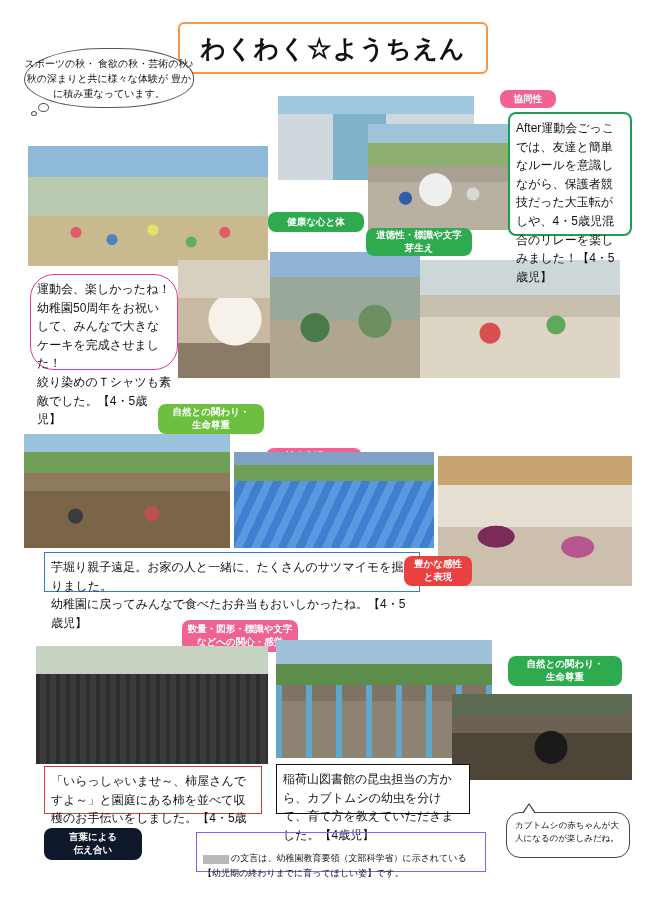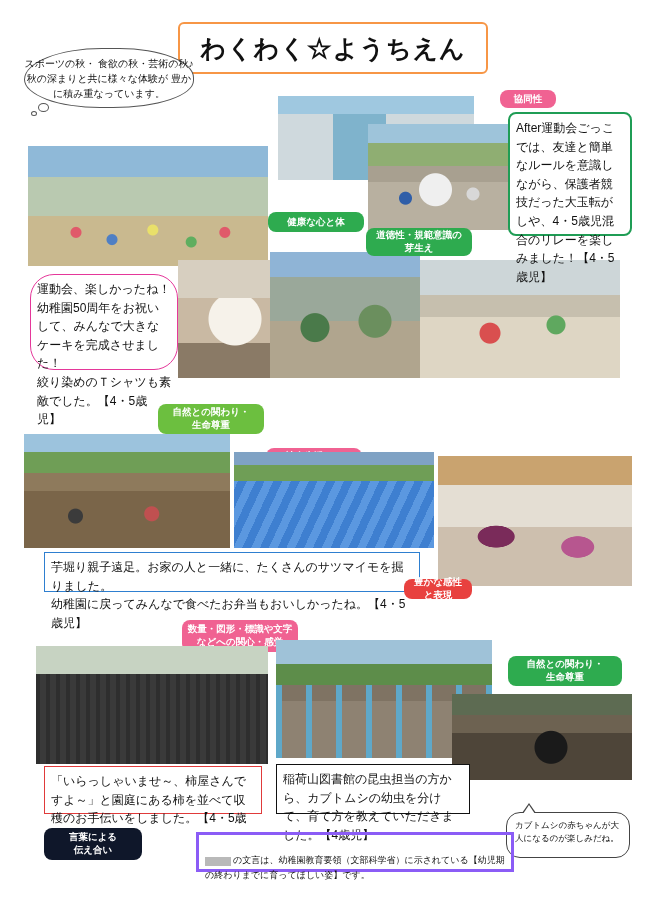--- a/index.html
+++ b/index.html
@@ -235,59 +235,59 @@
 
   <div class="abs photo ph-school" style="left:278px; top:96px; width:196px; height:84px;"></div>
   <div class="abs photo ph-yard" style="left:368px; top:124px; width:150px; height:106px;"></div>
   <div class="abs photo ph-kindergarten" style="left:28px; top:146px; width:240px; height:120px;"></div>
   <div class="abs photo ph-cake" style="left:178px; top:260px; width:114px; height:118px;"></div>
   <div class="abs photo ph-festival" style="left:270px; top:252px; width:150px; height:126px;"></div>
   <div class="abs photo ph-ball" style="left:420px; top:260px; width:200px; height:118px;"></div>
 
   <div class="abs tag pink" style="left:500px; top:90px; width:56px; height:18px;">協同性</div>
   <div class="abs tag green" style="left:268px; top:212px; width:96px; height:20px;">健康な心と体</div>
-  <div class="abs tag green" style="left:366px; top:228px; width:106px; height:28px; white-space:pre-line;">道徳性・規範意識の
+  <div class="abs tag green" style="left:366px; top:228px; width:106px; height:28px; white-space:pre-line;">道徳性・標識や文字
 芽生え</div>
 
   <div class="abs cbox green" style="left:508px; top:112px; width:124px; height:124px;">After運動会ごっこでは、友達と簡単なルールを意識しながら、保護者競技だった大玉転がしや、4・5歳児混合のリレーを楽しみました！【4・5歳児】</div>
   <div class="abs cbox magenta" style="left:30px; top:274px; width:148px; height:96px;border-radius:24px;">運動会、楽しかったね！
 幼稚園50周年をお祝いして、みんなで大きなケーキを完成させました！
 絞り染めのＴシャツも素敵でした。【4・5歳児】</div>
 
   <div class="abs tag lgreen" style="left:158px; top:404px; width:106px; height:30px; white-space:pre-line;">自然との関わり・
 生命尊重</div>
   <div class="abs tag pink" style="left:266px; top:404px; width:96px; height:30px; white-space:pre-line;margin-top:44px;">社会生活との
 関わり</div>
 
 
   <div class="abs photo ph-field" style="left:24px; top:434px; width:206px; height:114px;"></div>
   <div class="abs photo ph-picnic" style="left:234px; top:452px; width:200px; height:96px;"></div>
   <div class="abs photo ph-art" style="left:438px; top:456px; width:194px; height:130px;"></div>
 
   <div class="abs cbox blue" style="left:44px; top:552px; width:376px; height:40px;">芋堀り親子遠足。お家の人と一緒に、たくさんのサツマイモを掘りました。
 幼稚園に戻ってみんなで食べたお弁当もおいしかったね。【4・5歳児】</div>
-  <div class="abs tag red" style="left:404px; top:556px; width:68px; height:20px; white-space:pre-line;margin-top:23px;">豊かな感性
+  <div class="abs tag red" style="left:404px; top:556px; width:68px; height:30px; white-space:pre-line;">豊かな感性
 と表現</div>
 
   <div class="abs tag pink" style="left:182px; top:620px; width:116px; height:32px; white-space:pre-line;">数量・図形・標識や文字
 などへの関心・感覚</div>
   <div class="abs tag green" style="left:508px; top:656px; width:114px; height:30px; white-space:pre-line;">自然との関わり・
 生命尊重</div>
 
   <div class="abs photo ph-market" style="left:36px; top:646px; width:232px; height:118px;"></div>
   <div class="abs photo ph-playground" style="left:276px; top:640px; width:216px; height:118px;"></div>
   <div class="abs photo ph-beetle" style="left:452px; top:694px; width:180px; height:86px;"></div>
 
   <div class="abs cbox red" style="left:44px; top:766px; width:218px; height:48px;">「いらっしゃいませ～、柿屋さんですよ～」と園庭にある柿を並べて収穫のお手伝いをしました。【4・5歳児】</div>
   <div class="abs cbox black" style="left:276px; top:764px; width:194px; height:50px;">稲荷山図書館の昆虫担当の方から、カブトムシの幼虫を分けて、育て方を教えていただきました。【4歳児】</div>
 
   <div class="bubble" style="left:506px; top:812px; width:124px; height:46px;">カブトムシの赤ちゃんが大人になるのが楽しみだね。</div>
 
   <div class="abs tag blue" style="left:44px; top:828px; width:98px; height:32px; white-space:pre-line;">言葉による
 伝え合い</div>
 
-  <div class="abs" style="left:196px; top:832px; width:318px; height:40px; border:3px solid #8b5cf6; padding:4px 6px;">
+  <div class="abs" style="left:196px; top:832px; width:290px; height:40px; border:1px solid #8b5cf6; padding:4px 6px;">
     <div class="footnote">
       <span class="swatch"></span><span>の文言は、幼稚園教育要領（文部科学省）に示されている</span><span>【幼児期の終わりまでに育ってほしい姿】</span><span>です。</span>
     </div>
   </div>
 
 </div>
 
 </body></html>

